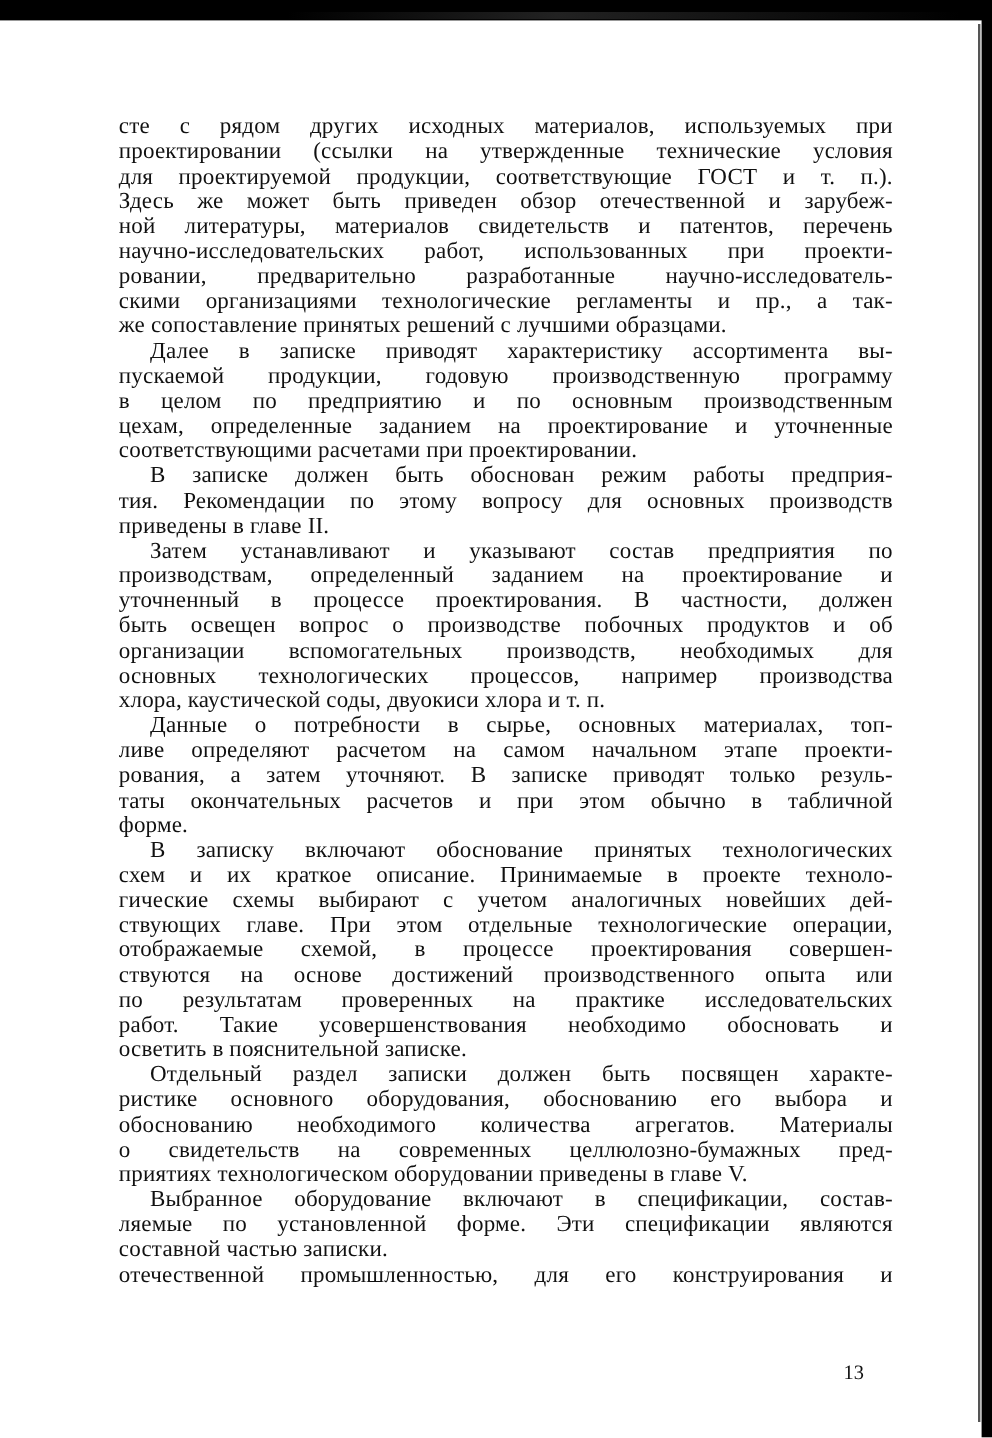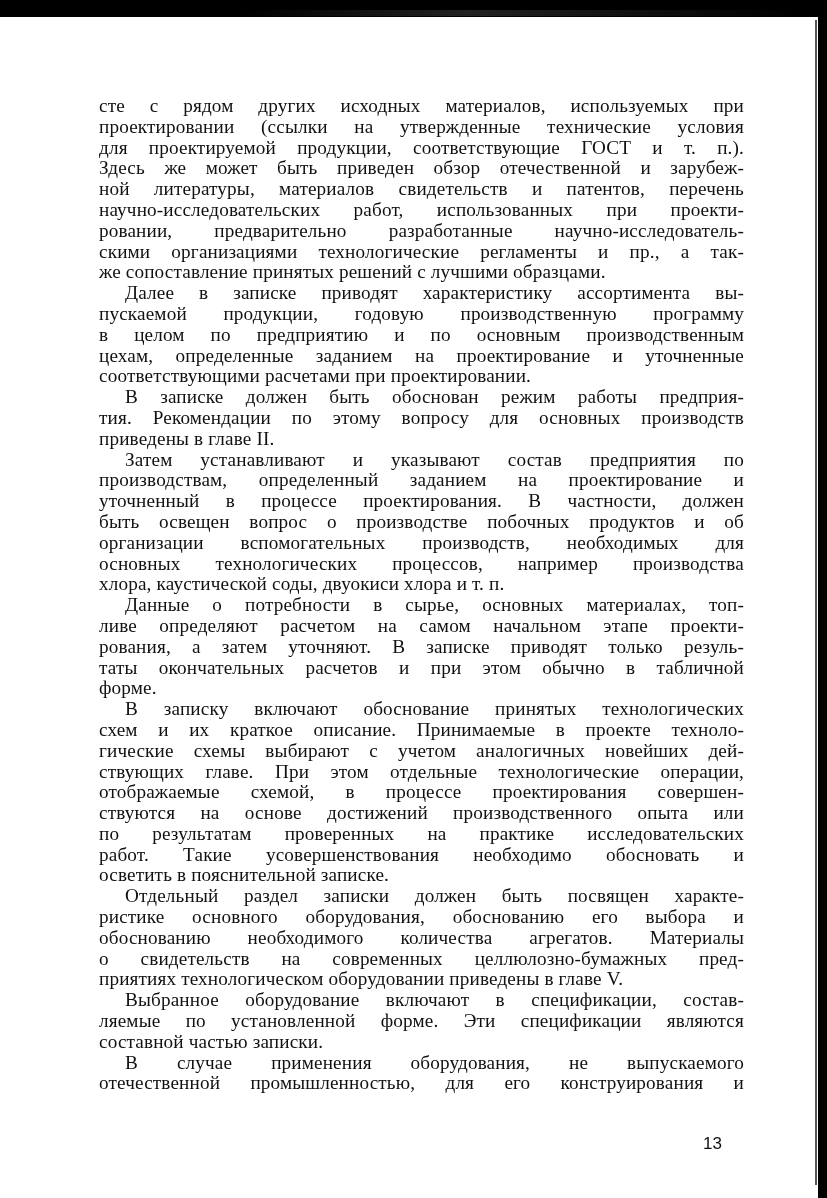--- a/index.html
+++ b/index.html
@@ -32,21 +32,21 @@
     }
     .para { margin: 0; text-align: justify; }
     .line {
       display: block; text-align: justify; text-align-last: justify;
       white-space: nowrap; height: 20.8px;
     }
     .line.last { text-align-last: left; }
     .line.indent { padding-left: 26px; }
     .page-number {
       position: absolute; left: 703px; top: 1134px;
-      font-family: Liberation Sans, sans-serif;
+      font-family: Liberation Serif, serif;
       font-size: 17px; color: #111;
     }
   </style>
 </head>
 <body>
 
 <div class="top-edge"></div>
 <div class="top-edge-fade"></div>
 <div class="right-edge"></div>
 <div class="right-edge-line"></div>
@@ -108,18 +108,17 @@
       <span class="line">обоснованию необходимого количества агрегатов. Материалы</span>
       <span class="line">о свидетельств на современных целлюлозно-бумажных пред-</span>
       <span class="line last">приятиях технологическом оборудовании приведены в главе V.</span>
     </div>
     <div class="para">
       <span class="line indent">Выбранное оборудование включают в спецификации, состав-</span>
       <span class="line">ляемые по установленной форме. Эти спецификации являются</span>
       <span class="line last">составной частью записки.</span>
     </div>
     <div class="para">
-      <span class="line indent">В случае применения оборудования, не выпускаемого</span>
       <span class="line">отечественной промышленностью, для его конструирования и</span>
     </div>
   </div>
 
 <div class="page-number">13</div>
 
 </body></html>

